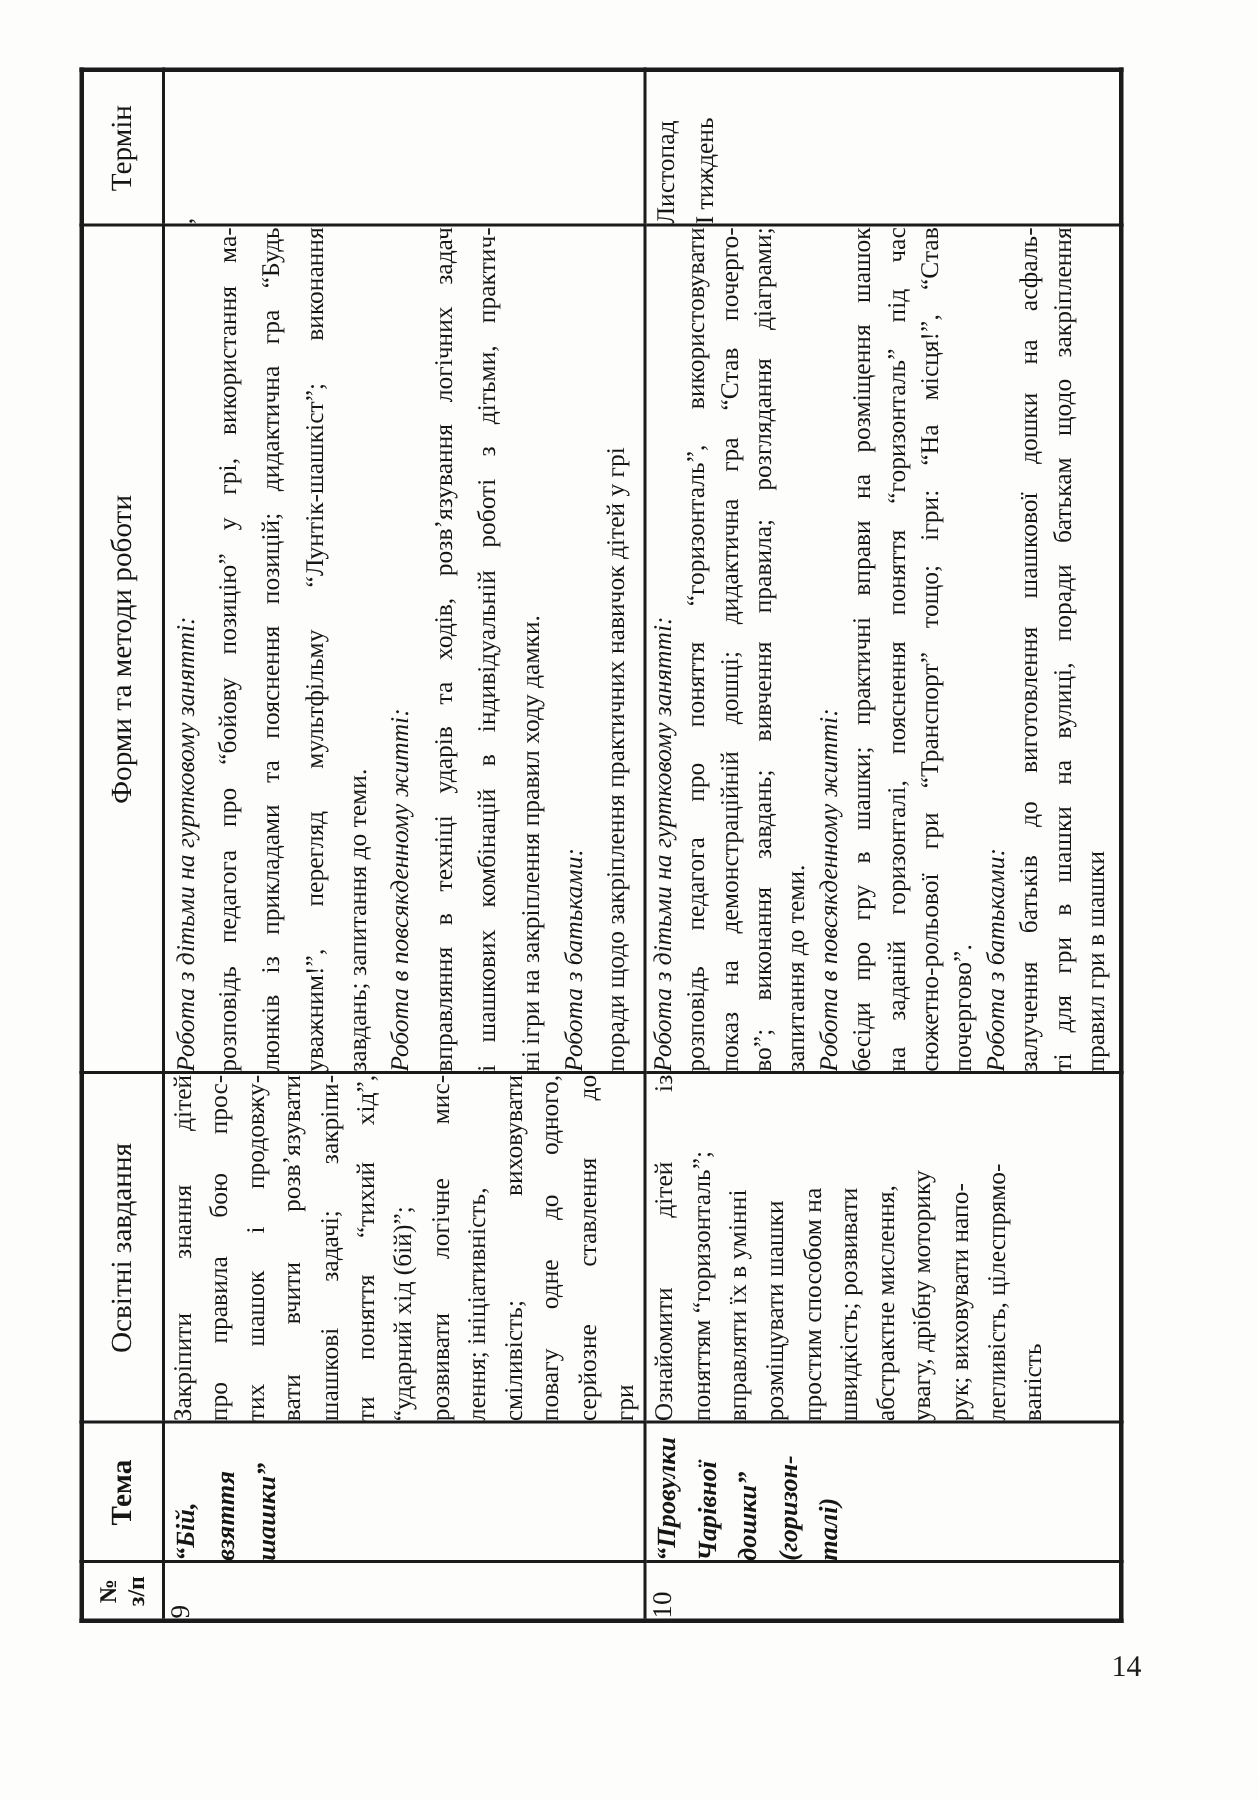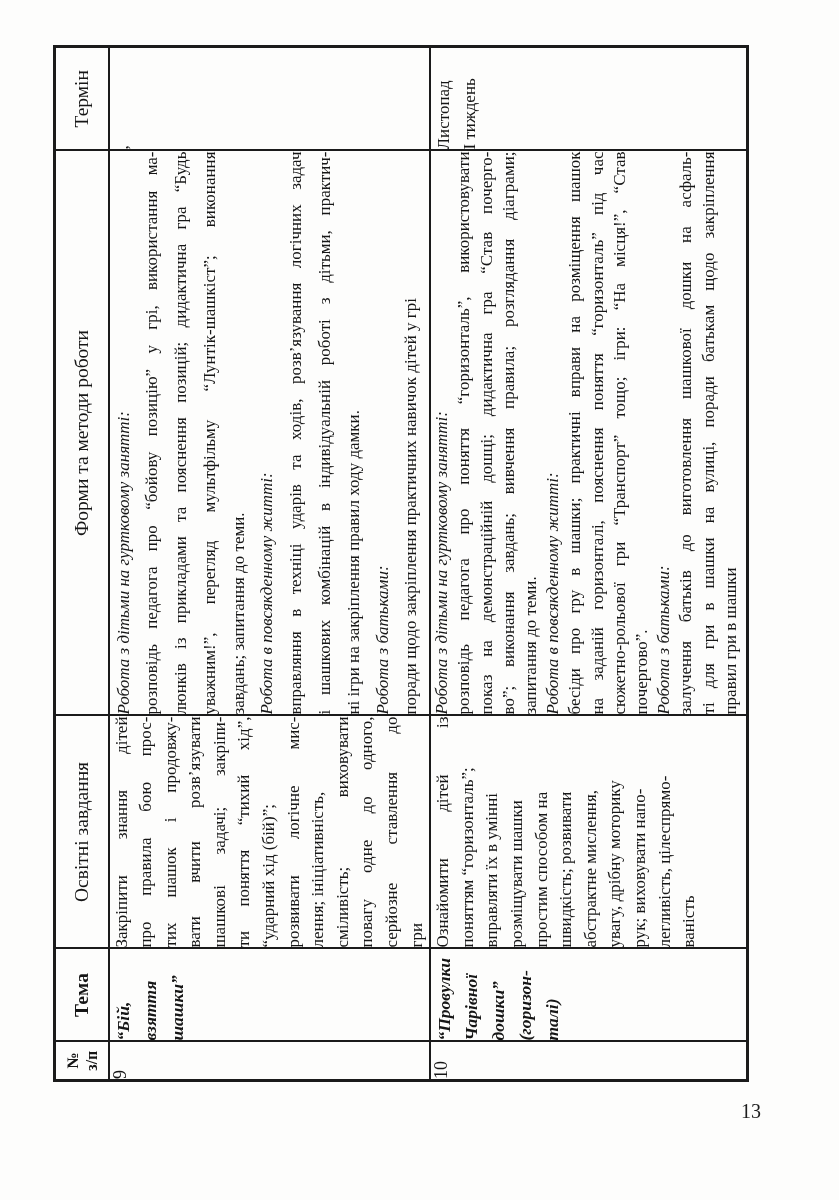--- a/index.html
+++ b/index.html
@@ -141,14 +141,14 @@
               </td>
           <td class="term">
                 <div class="line plain">Листопад</div>
                 <div class="line plain">І тиждень</div>
               </td>
         </tr>
       </tbody>
         </table>
     </div>
   </div>
-  <div class="pageno">13</div>
+  <div class="pageno">14</div>
 </div>
 
 </body></html>

